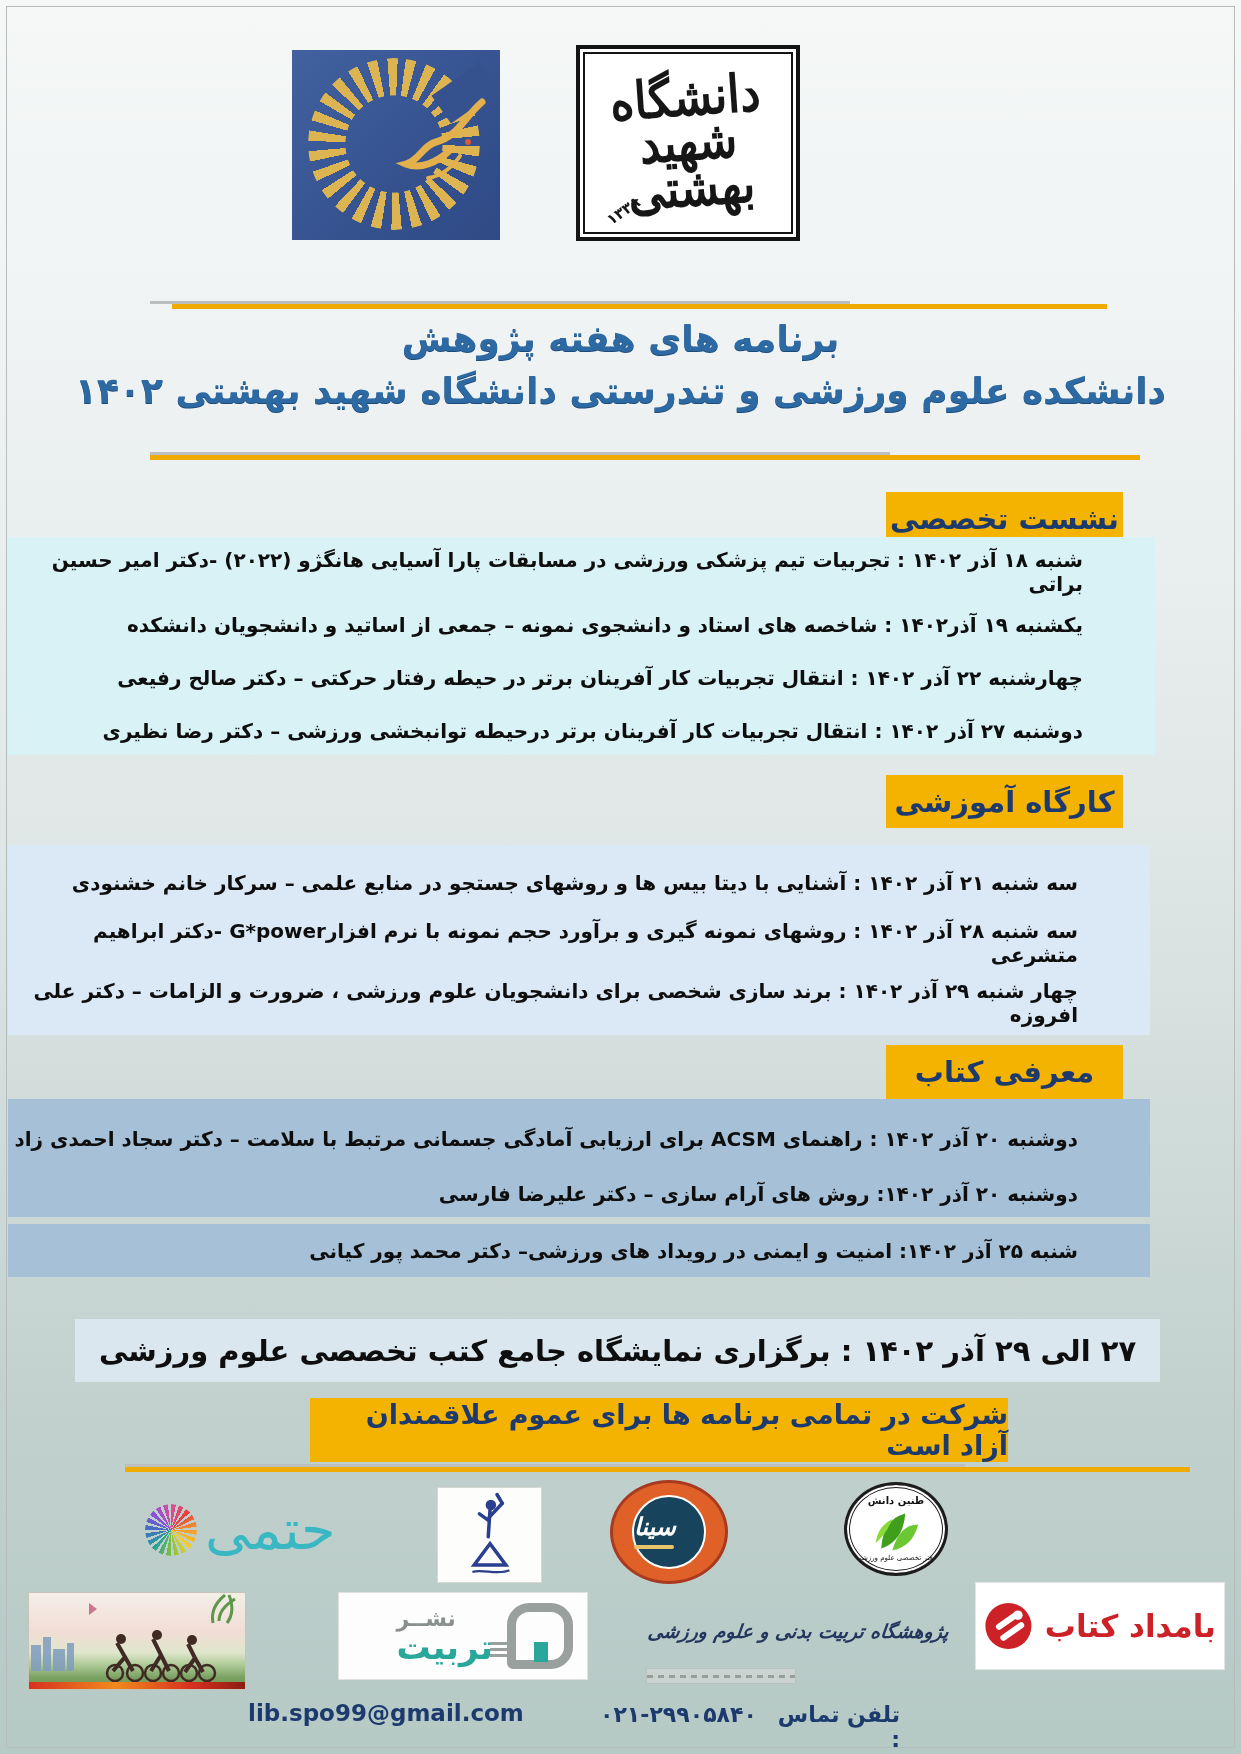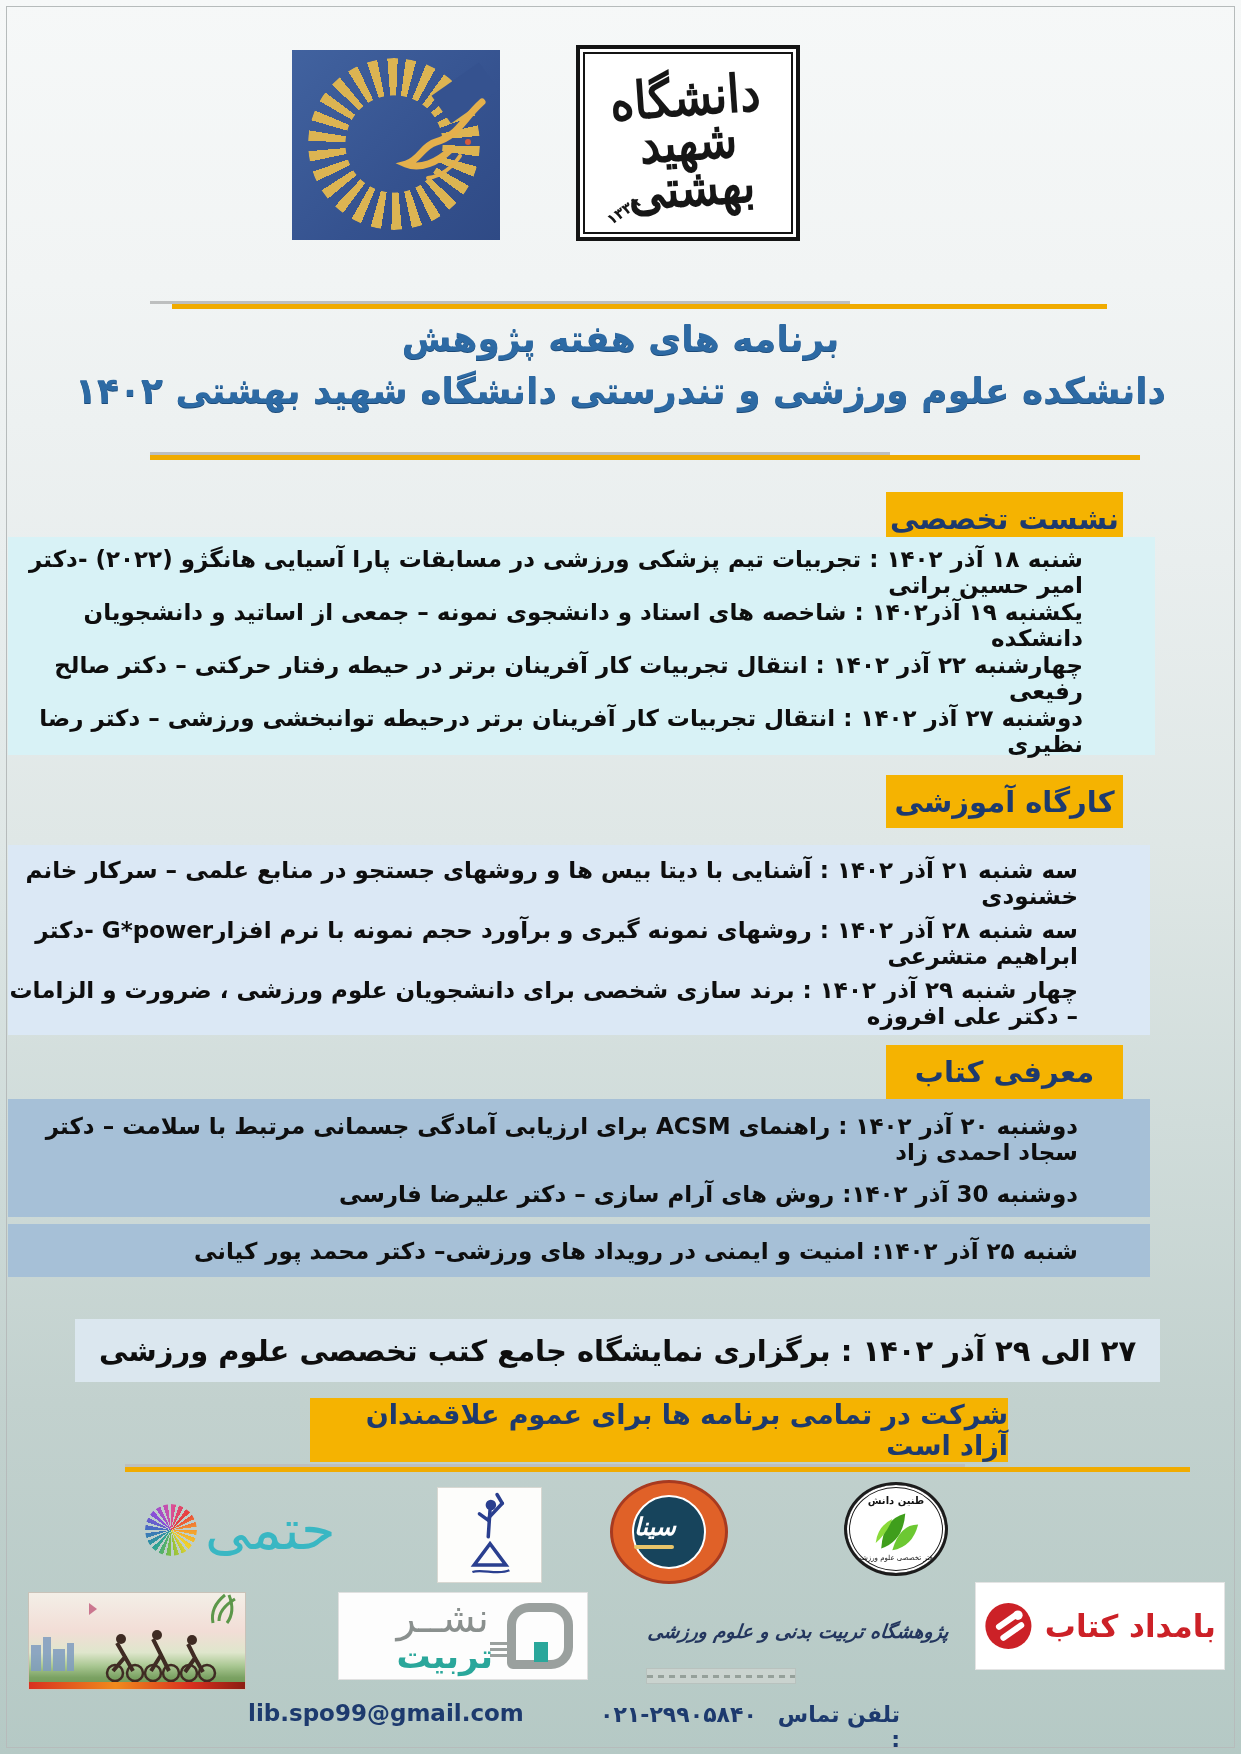--- a/index.html
+++ b/index.html
@@ -23,21 +23,21 @@
   .sec-header{position:absolute;background:#f5b301;color:#1d3a6e;font-weight:bold;font-size:29px;
     display:flex;align-items:center;justify-content:center;direction:rtl}
   .sec-header.expo{justify-content:flex-end;padding-left:78px;font-size:27px}
 
   
   .sec-box{position:absolute;direction:rtl;color:#0e0e0e;font-weight:bold}
   .box-session{background:#d8f2f6}
   .box-workshop{background:#dbe8f5}
   .box-book{background:#a6c0d7}
   .box-expo{background:#dbe7ef}
-  .sec-box .item{display:flex;align-items:center;padding-right:72px;font-size:23px}
+  .sec-box .item{display:flex;align-items:center;padding-right:72px;font-size:20px}
   .box-session .item{height:53px}
   .box-session{padding-top:8px}
   .box-workshop{padding-top:8px}
   .box-workshop .item{height:60px}
   .box-book{padding-top:12px}
   .box-book .item{height:55px}
   .box-book.single{padding-top:0}
   .box-book.single .item{height:53px}
   .box-expo .item{height:63px;justify-content:center;padding-right:0;font-size:29px}
 
@@ -84,21 +84,21 @@
   .tanin-top{font-size:10px;font-weight:bold;color:#111;direction:rtl;margin-top:2px}
   .tanin-bottom{font-size:7px;color:#111;direction:rtl;margin-bottom:3px}
 
   .cycling{position:absolute;overflow:hidden;border:1px solid #c9c2b8;
     background:linear-gradient(180deg,#f3efe7 0%,#f2ddd6 40%,#dfe6cc 62%,#a9c792 76%,#7ba263 88%,#6a954f 100%)}
   .cycling-strip{position:absolute;left:0;right:0;bottom:0;height:7px;
     background:linear-gradient(90deg,#d8301f,#f08a1d 40%,#d8301f 75%,#8c1d12)}
 
   .virast{position:absolute;background:#fdfdfd;border:1px solid #e0e0e0;display:flex;align-items:center;justify-content:flex-end;gap:14px;padding:0 14px}
   .virast-words{display:flex;flex-direction:column;align-items:flex-end;direction:rtl}
-  .virast-top{color:#8a908e;font-weight:normal;font-size:40px;letter-spacing:6px;line-height:1.05}
+  .virast-top{color:#8a908e;font-weight:bold;font-size:22px;letter-spacing:6px;line-height:1.05}
   .virast-bottom{color:#2aa79b;font-weight:800;font-size:34px;letter-spacing:2px;line-height:1.05}
   .virast-mark{width:66px;height:66px;border:9px solid #9aa09e;border-radius:22px 22px 22px 6px;position:relative}
   .virast-mark::after{content:"";position:absolute;left:18px;bottom:-2px;width:14px;height:20px;background:#2aa79b}
   .virast-mark::before{content:"";position:absolute;left:-26px;bottom:2px;width:22px;height:16px;
     background:repeating-linear-gradient(180deg,#9aa09e 0 3px,transparent 3px 6px)}
 
   .institute{position:absolute;display:flex;flex-direction:row-reverse;align-items:center;gap:8px;direction:rtl}
   .institute-text{font-style:italic;font-weight:bold;color:#23365e;font-size:19px;transform:skewX(-6deg);white-space:nowrap}
   .institute-caption{position:absolute;left:6px;bottom:-18px;width:150px;height:16px;background:#cfd6d2;opacity:.8;
     border:1px solid #b9c0bc;
@@ -157,21 +157,21 @@
   <div class="sec-header" style="left:886px;top:775px;width:237px;height:53px">کارگاه آموزشی</div>
   <div class="sec-box box-workshop" style="left:8px;top:845px;width:1142px;height:190px">
     <div class="item">سه شنبه ۲۱ آذر ۱۴۰۲ : آشنایی با دیتا بیس ها و روشهای جستجو در منابع علمی – سرکار خانم خشنودی</div>
     <div class="item">سه شنبه ۲۸ آذر ۱۴۰۲ : روشهای نمونه گیری و برآورد حجم نمونه با نرم افزارG*power -دکتر ابراهیم متشرعی</div>
     <div class="item">چهار شنبه ۲۹ آذر ۱۴۰۲ :  برند سازی شخصی برای دانشجویان علوم ورزشی ، ضرورت و الزامات – دکتر علی افروزه</div>
   </div>
 
   <div class="sec-header" style="left:886px;top:1045px;width:237px;height:54px">معرفی  کتاب</div>
   <div class="sec-box box-book" style="left:8px;top:1099px;width:1142px;height:118px">
     <div class="item">دوشنبه ۲۰ آذر ۱۴۰۲ : راهنمای ACSM  برای ارزیابی آمادگی جسمانی مرتبط با سلامت – دکتر سجاد احمدی زاد</div>
-    <div class="item">دوشنبه 30 آذر ۱۴۰۲:  روش های آرام سازی – دکتر علیرضا فارسی</div>
+    <div class="item">دوشنبه ۲۰ آذر ۱۴۰۲:  روش های آرام سازی – دکتر علیرضا فارسی</div>
   </div>
   <div class="sec-box box-book single" style="left:8px;top:1224px;width:1142px;height:53px">
     <div class="item">شنبه ۲۵ آذر ۱۴۰۲:  امنیت و ایمنی در رویداد های ورزشی– دکتر محمد پور کیانی</div>
   </div>
 
   <div class="sec-box box-expo" style="left:75px;top:1319px;width:1085px;height:63px">
     <div class="item">۲۷ الی ۲۹ آذر ۱۴۰۲ : برگزاری نمایشگاه جامع کتب تخصصی علوم ورزشی</div>
   </div>
 
   <div class="note-box" style="left:310px;top:1398px;width:698px;height:64px">شرکت در تمامی  برنامه ها  برای عموم علاقمندان آزاد است</div>

